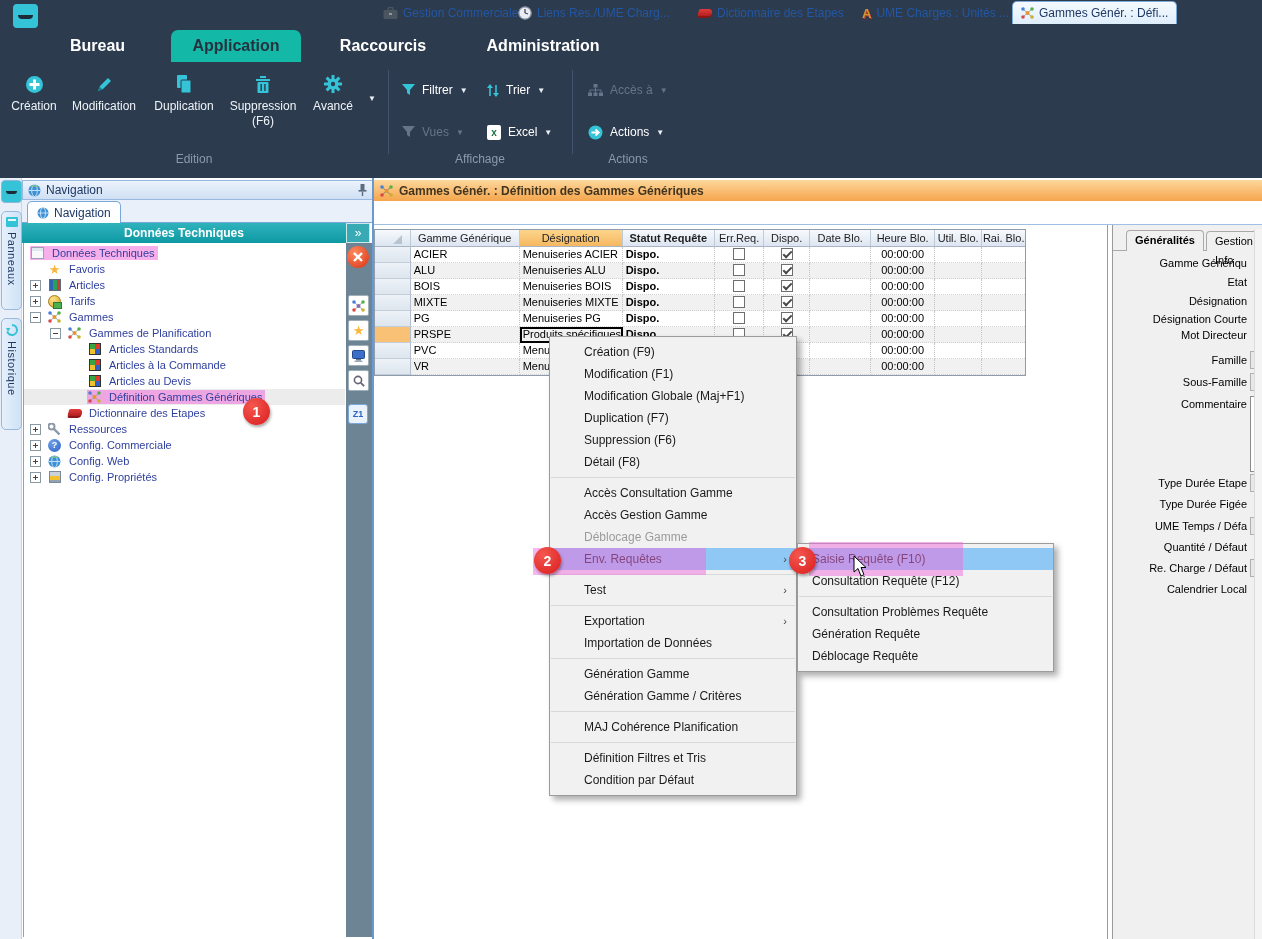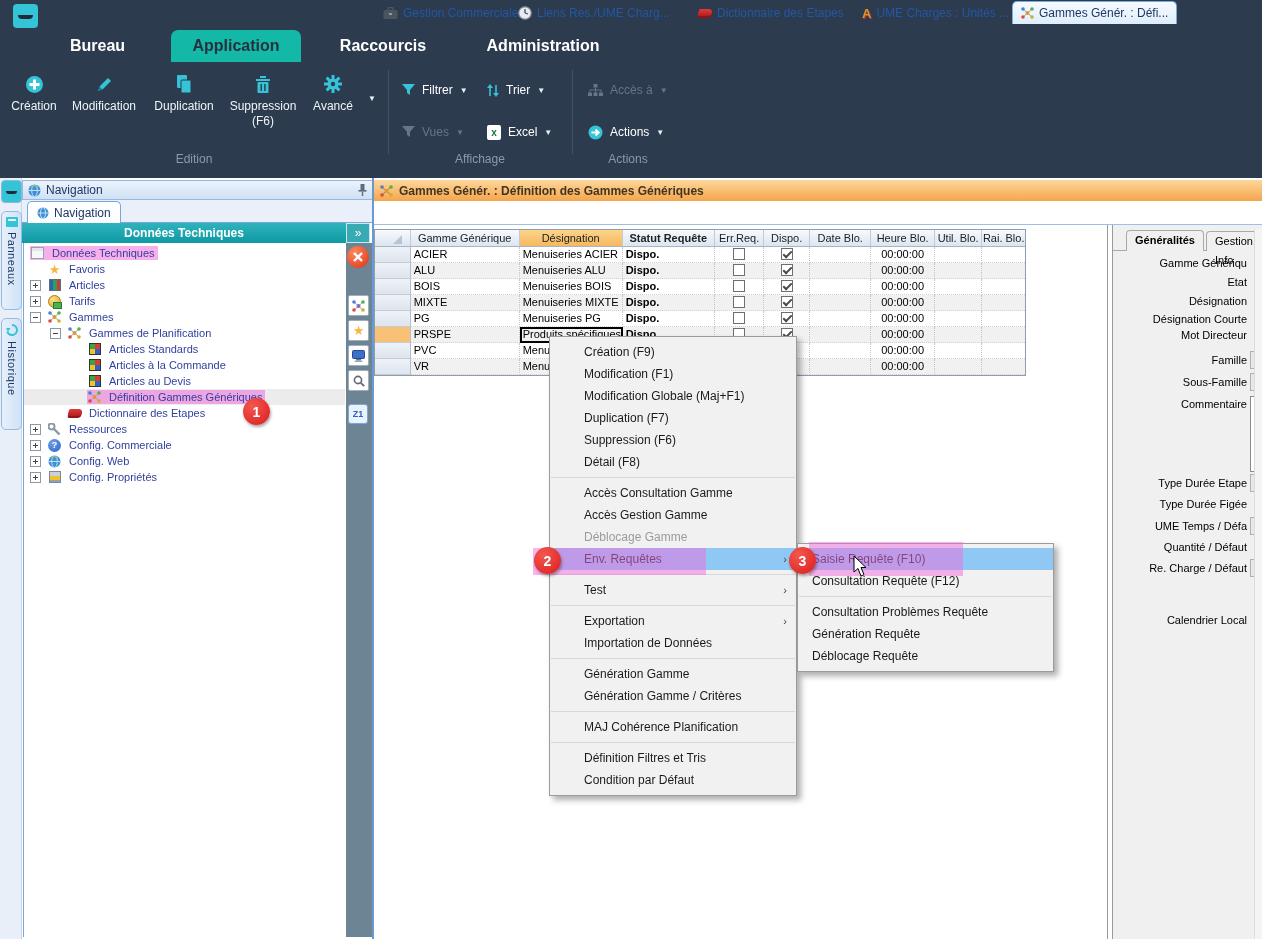--- a/index.html
+++ b/index.html
@@ -675,21 +675,21 @@
   <div class="plabel" style="top:313px;">Désignation Courte</div>
   <div class="plabel" style="top:329px;">Mot Directeur</div>
   <div class="plabel" style="top:354px;">Famille</div>
   <div class="plabel" style="top:376px;">Sous-Famille</div>
   <div class="plabel" style="top:398px;">Commentaire</div>
   <div class="plabel" style="top:477px;">Type Durée Etape</div>
   <div class="plabel" style="top:498px;">Type Durée Figée</div>
   <div class="plabel" style="top:520px;">UME Temps / Défa</div>
   <div class="plabel" style="top:541px;">Quantité / Défaut</div>
   <div class="plabel" style="top:562px;">Re. Charge / Défaut</div>
-  <div class="plabel" style="top:583px;margin-top:31px;">Calendrier Local</div>
+  <div class="plabel" style="top:583px;">Calendrier Local</div>
 
   <div class="fstub" style="top:351px;"></div>
   <div class="fstub" style="top:373px;"></div>
   <div class="combox"></div>
   <div class="fstub" style="top:474px;"></div>
   <div class="fstub" style="top:517px;"></div>
   <div class="fstub" style="top:559px;"></div>
   <div class="vsb"></div>
 
   <div class="menu" style="left:549px;top:336px;width:248px;">

